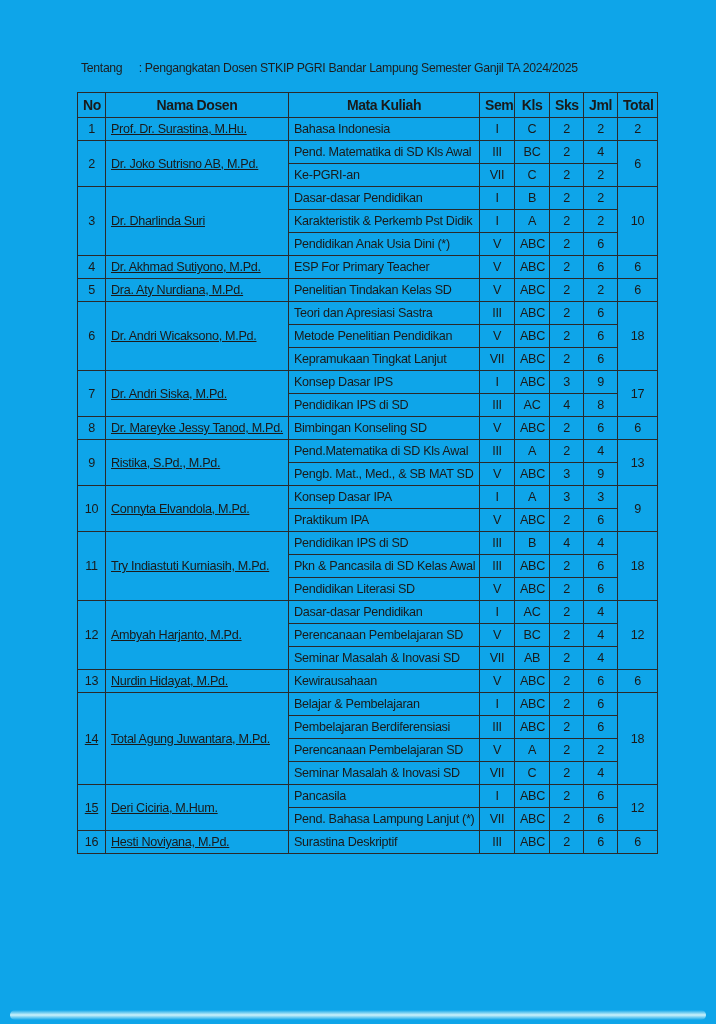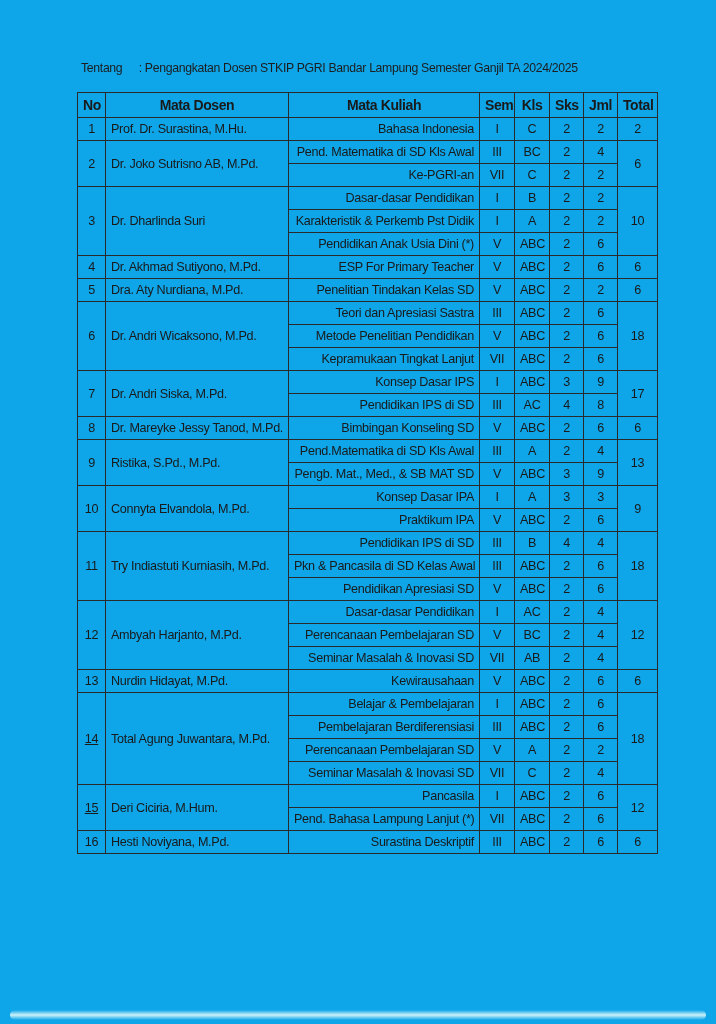--- a/index.html
+++ b/index.html
@@ -74,22 +74,22 @@
   table.assignments th {
     height: 24px;
     font-weight: bold;
     font-size: 14px;
     text-align: center;
     letter-spacing: -0.4px;
   }
   td.center { text-align: center; padding: 0 2px; }
   td.left   { text-align: left; }
   td.num-low { vertical-align: bottom; padding-bottom: 3px; text-decoration: underline; }
-  td.name   { padding-left: 7px; }
-  td.mk     { padding-left: 6px; text-align: right; }
+  td.name   { padding-left: 7px; text-decoration: underline; }
+  td.mk     { padding-left: 6px; }
   table.assignments { border: 1.8px solid #1f1f1f; }
 </style>
 </head>
 <body>
 
 <div class="page">
 
   <div class="subject-line">
     <span class="subject-label">Tentang</span><span>: Pengangkatan Dosen STKIP PGRI Bandar Lampung Semester Ganjil TA 2024/2025</span>
   </div>
@@ -101,21 +101,21 @@
         <col class="c-mk">
         <col class="c-sem">
       <col class="c-kls">
         <col class="c-sks">
         <col class="c-jml">
         <col class="c-total">
     </colgroup>
     <thead>
       <tr>
         <th>No</th>
-        <th>Mata Dosen</th>
+        <th>Nama Dosen</th>
         <th>Mata Kuliah</th>
         <th>Sem</th>
         <th>Kls</th>
         <th>Sks</th>
         <th>Jml</th>
         <th>Total</th>
       </tr>
     </thead>
     <tbody id="table-body">
         <tr>
@@ -285,21 +285,21 @@
           <td class="center" rowspan="3">18</td>
         </tr>
         <tr>
           <td class="left mk">Pkn &amp; Pancasila di SD Kelas Awal</td>
           <td class="center">III</td>
           <td class="center">ABC</td>
           <td class="center">2</td>
           <td class="center">6</td>
         </tr>
         <tr>
-          <td class="left mk">Pendidikan Apresiasi SD</td>
+          <td class="left mk">Pendidikan Literasi SD</td>
           <td class="center">V</td>
           <td class="center">ABC</td>
           <td class="center">2</td>
           <td class="center">6</td>
         </tr>
         <tr>
           <td class="center" rowspan="3">12</td>
           <td class="left name" rowspan="3">Ambyah Harjanto, M.Pd.</td>
           <td class="left mk">Dasar-dasar Pendidikan</td>
           <td class="center">I</td>

